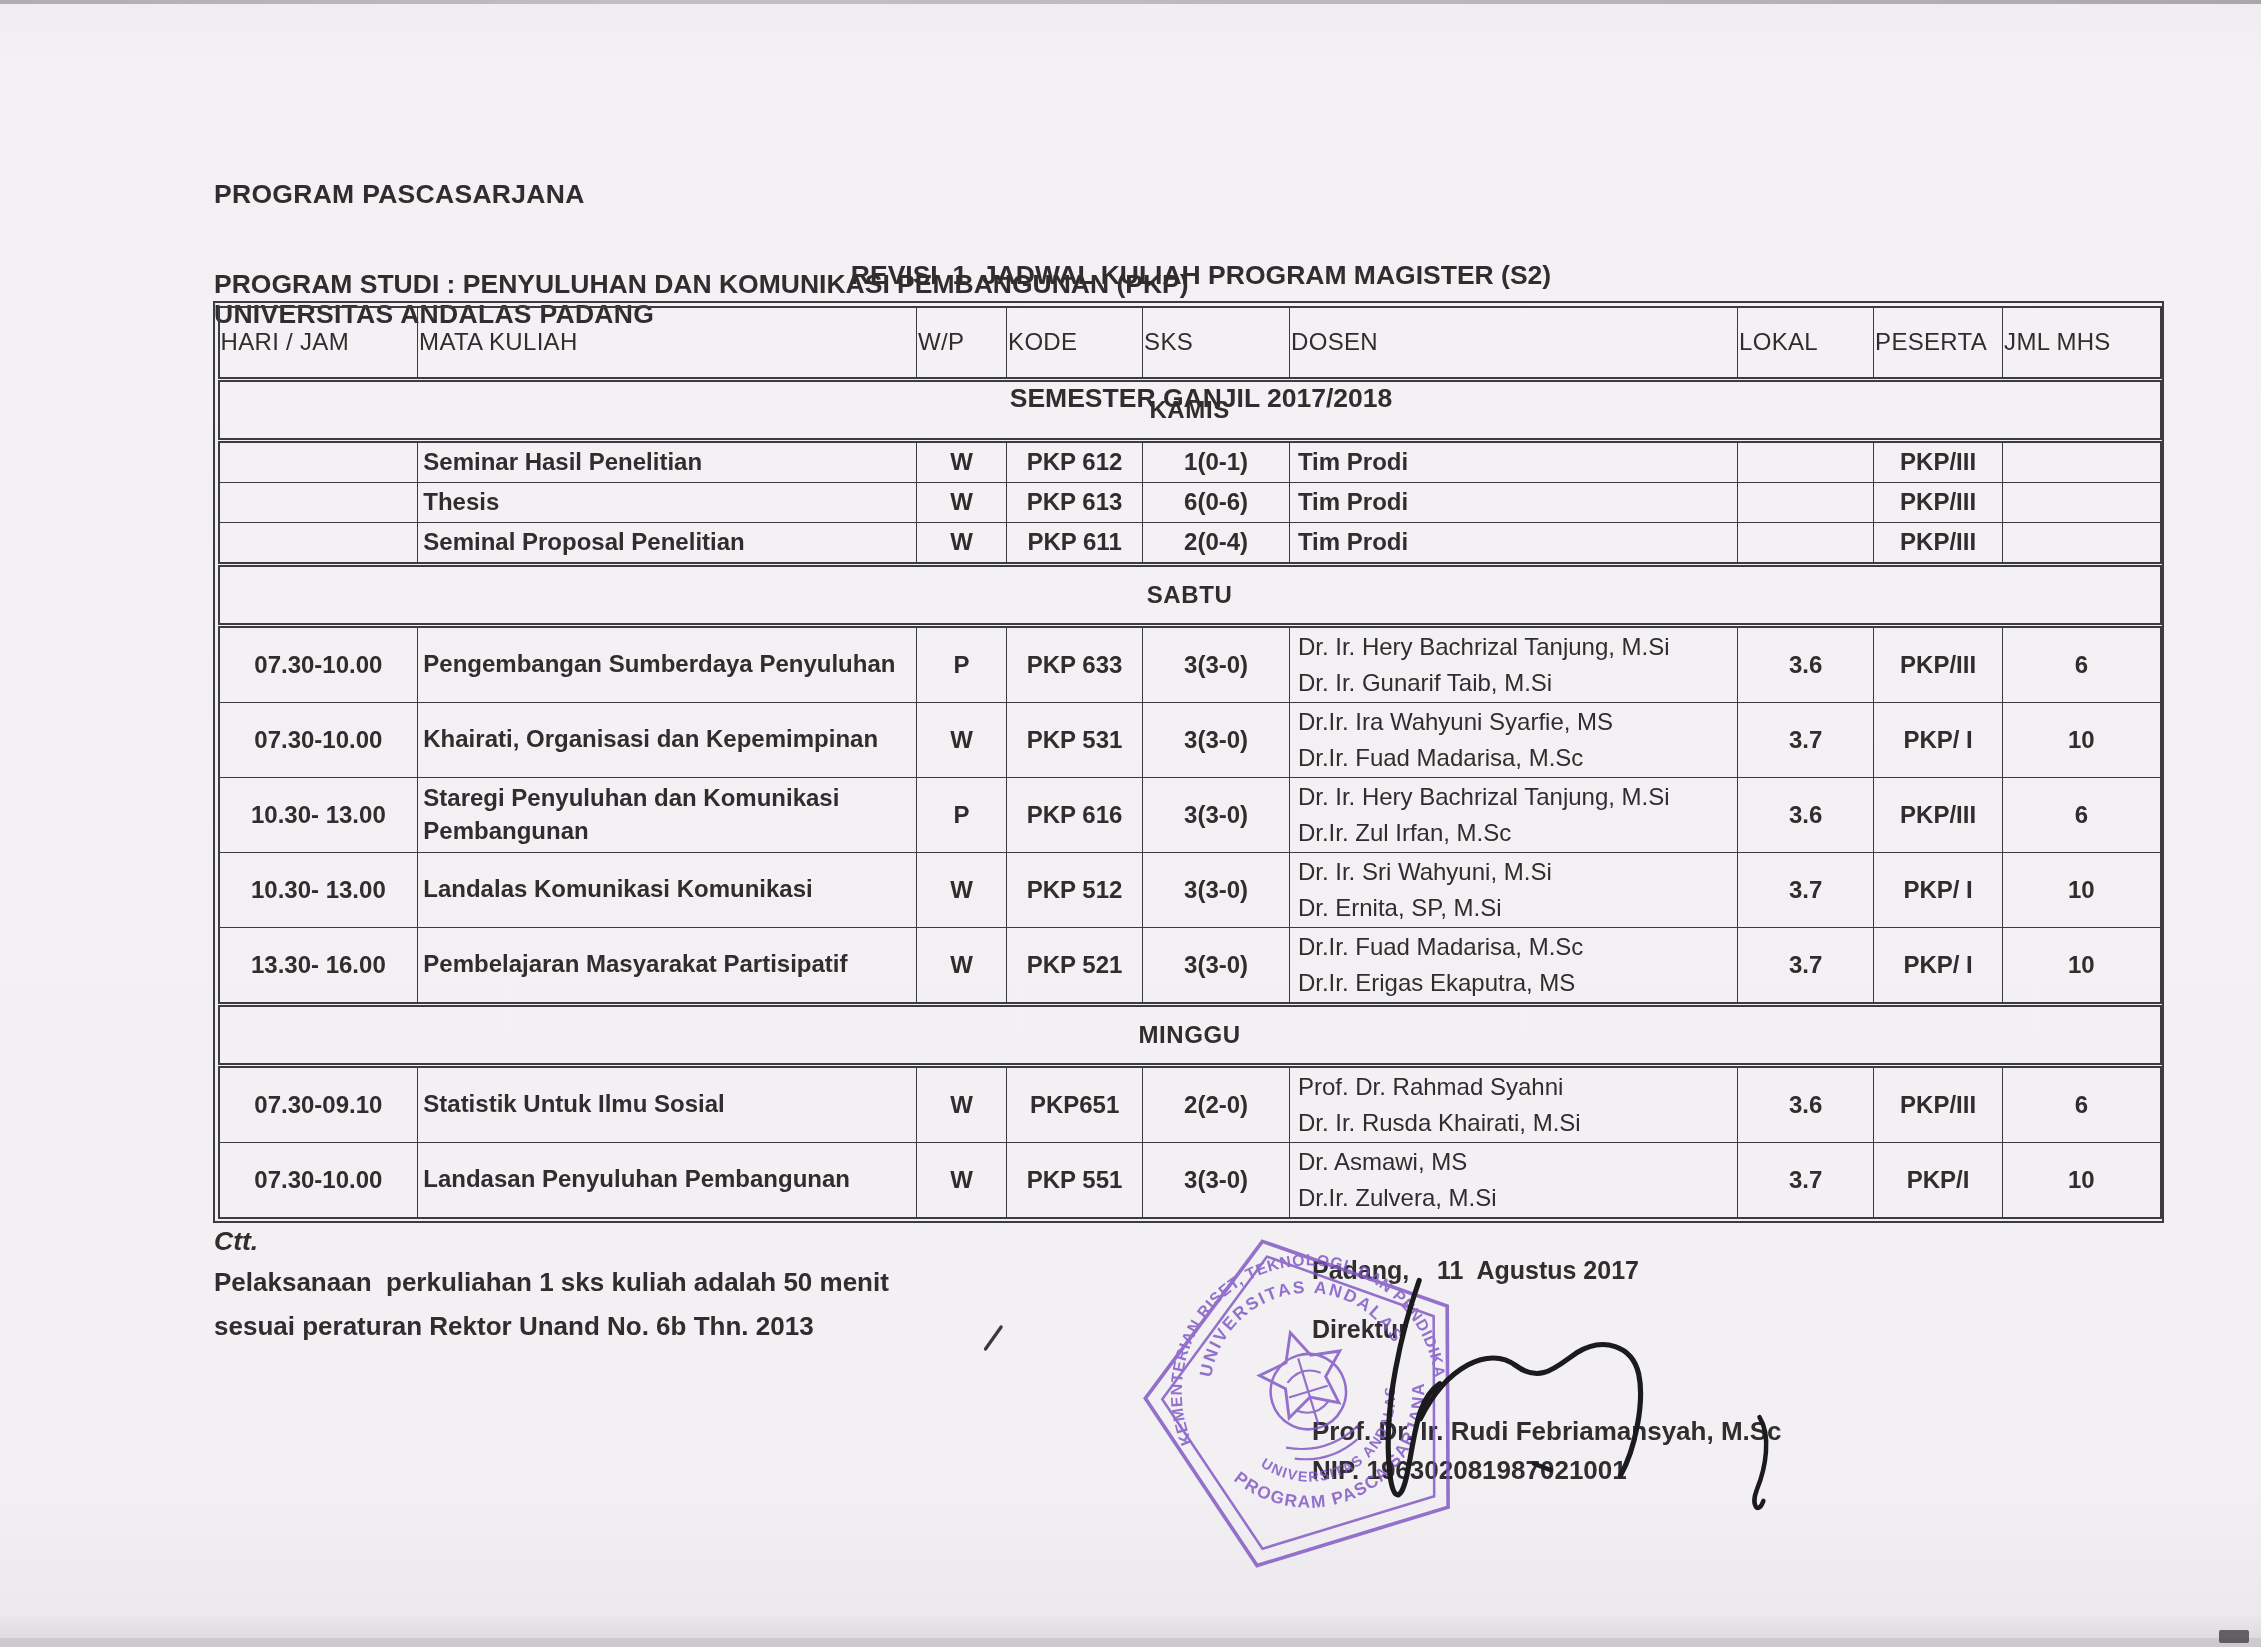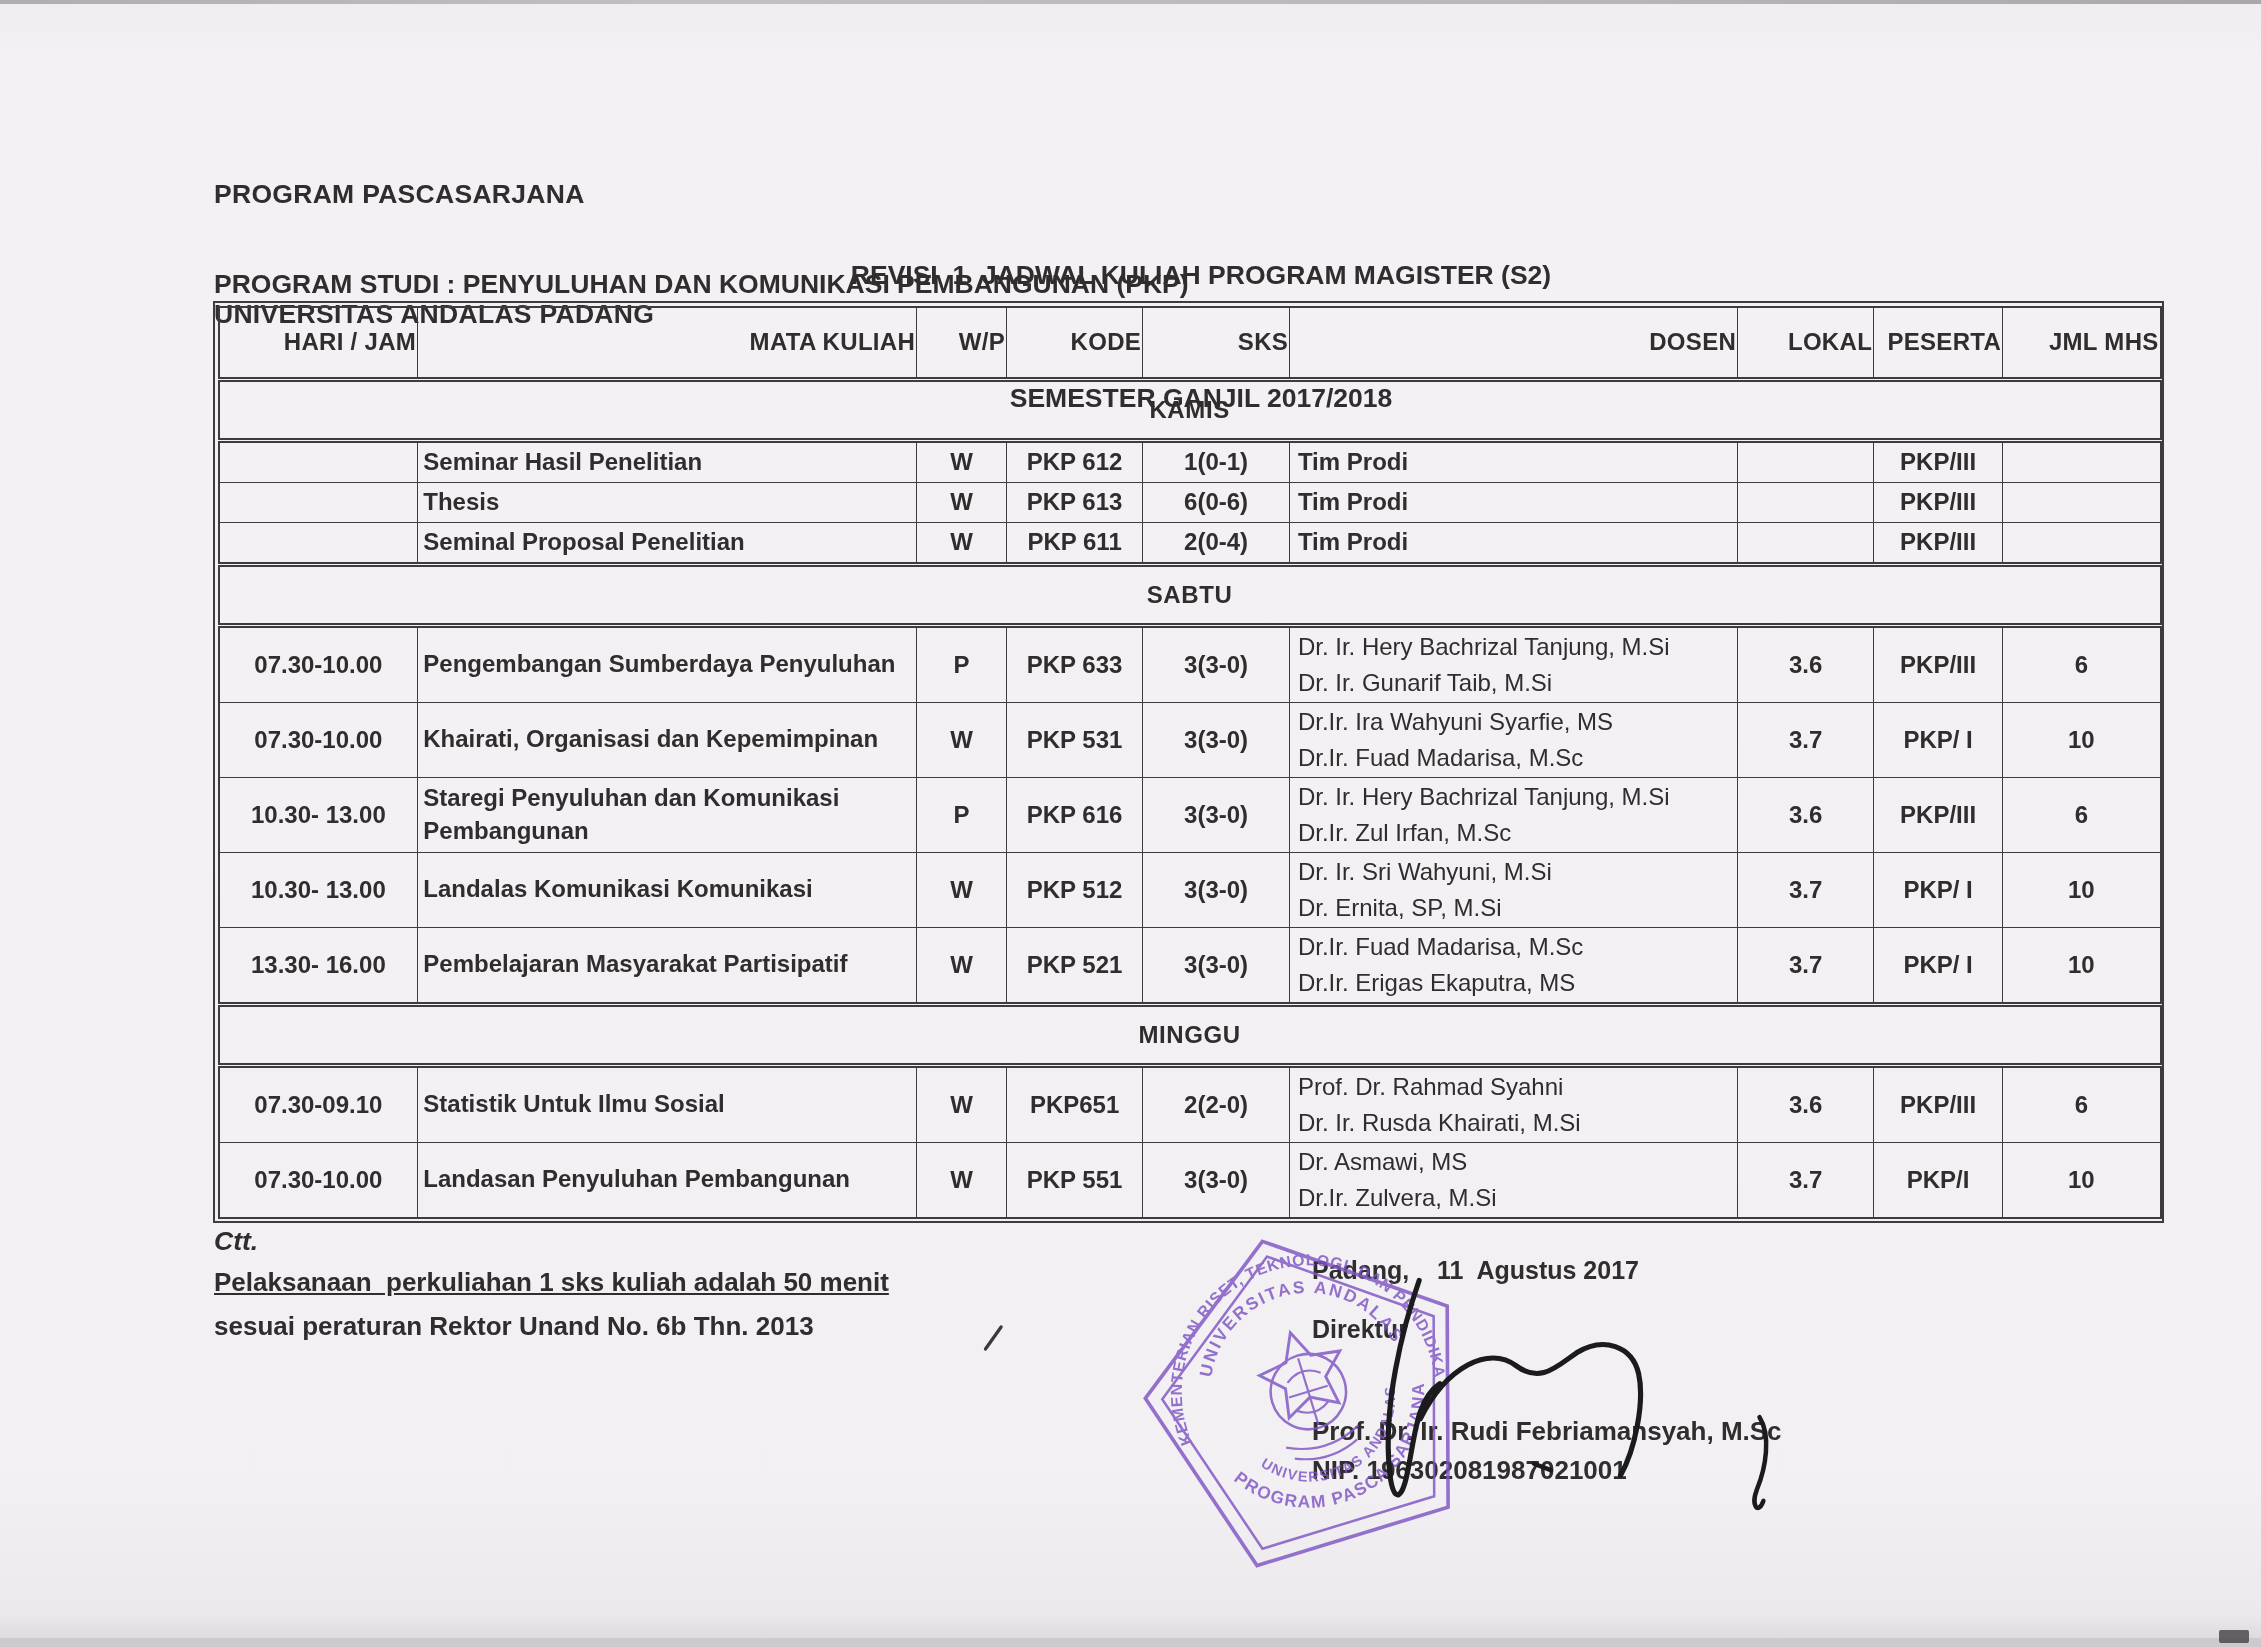--- a/index.html
+++ b/index.html
@@ -28,38 +28,38 @@
   table.sched{
     border-collapse:collapse;table-layout:fixed;width:100%;
     margin:2.6px; width:calc(100% - 5.2px);
     border:2.6px solid #3c3b3d;
   }
   table.sched td, table.sched th{
     border:1.9px solid #3c3b3d;
     font-size:24px;color:#2f2d2e;
     overflow:hidden;
   }
-  table.sched th{height:67px;font-weight:700;text-align:right;letter-spacing:0.3px;}
+  table.sched th{height:67px;font-weight:400;text-align:left;letter-spacing:0.3px;}
   tr.day-row td{
     height:54px;text-align:center;font-weight:700;letter-spacing:0.6px;
     border-top:5.2px double #3c3b3d;border-bottom:5.2px double #3c3b3d;
   }
   tr.data-row.short td{height:37px;}
   tr.data-row.tall td{height:72px;}
   td.a-left{text-align:left;padding-left:5.2px;}
   td.a-center{text-align:center;}
   td.c-mata-kuliah{font-weight:600;line-height:1.35;}
   td.c-jam{font-weight:600;}
   td.c-wp,td.c-kode,td.c-sks,td.c-lokal,td.c-peserta,td.c-jml{font-weight:600;}
   td.c-dosen{padding-left:7.8px;font-weight:500;}
   td.c-dosen div{line-height:1.5;}
   tr.data-row.short td.c-dosen{font-weight:600;}
 
   .note-label{position:absolute;left:214px;top:1226px;font-size:26.5px;font-weight:700;font-style:italic;}
-  .note-1{position:absolute;left:214px;top:1267px;font-size:26px;font-weight:600;white-space:pre-wrap;text-decoration:underline;}
+  .note-1{position:absolute;left:214px;top:1267px;font-size:26px;font-weight:600;white-space:pre-wrap;}
   .note-2{position:absolute;left:214px;top:1311px;font-size:26px;font-weight:600;white-space:pre-wrap;}
 
   .place-date{position:absolute;left:1312px;top:1256px;font-size:25px;font-weight:600;white-space:pre-wrap;}
   .direktur{position:absolute;left:1312px;top:1294px;font-size:25px;font-weight:700;margin-top:21px;}
   .signer-name{position:absolute;left:1312px;top:1416px;font-size:26px;font-weight:700;white-space:pre-wrap;}
   .signer-nip{position:absolute;left:1312px;top:1455px;font-size:26px;font-weight:700;}
 
   .stamp{position:absolute;left:1124px;top:1221px;width:375px;height:362px;opacity:.82;transform:rotate(-17deg);}
   .signature{position:absolute;left:1343px;top:1257px;width:413px;height:278px;}
   .ink-flick{position:absolute;left:1726px;top:1412px;width:58px;height:116px;}

